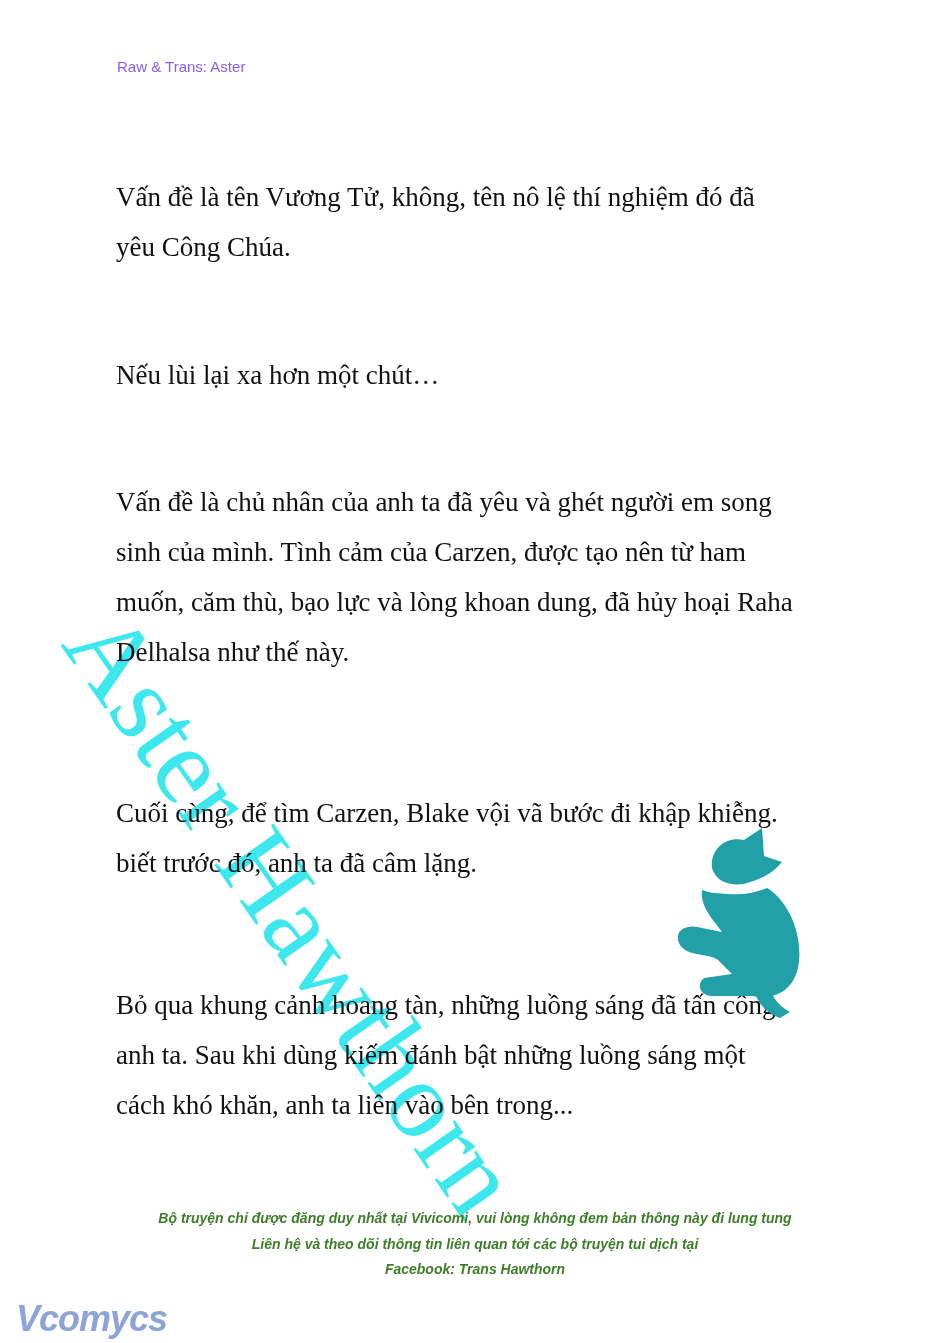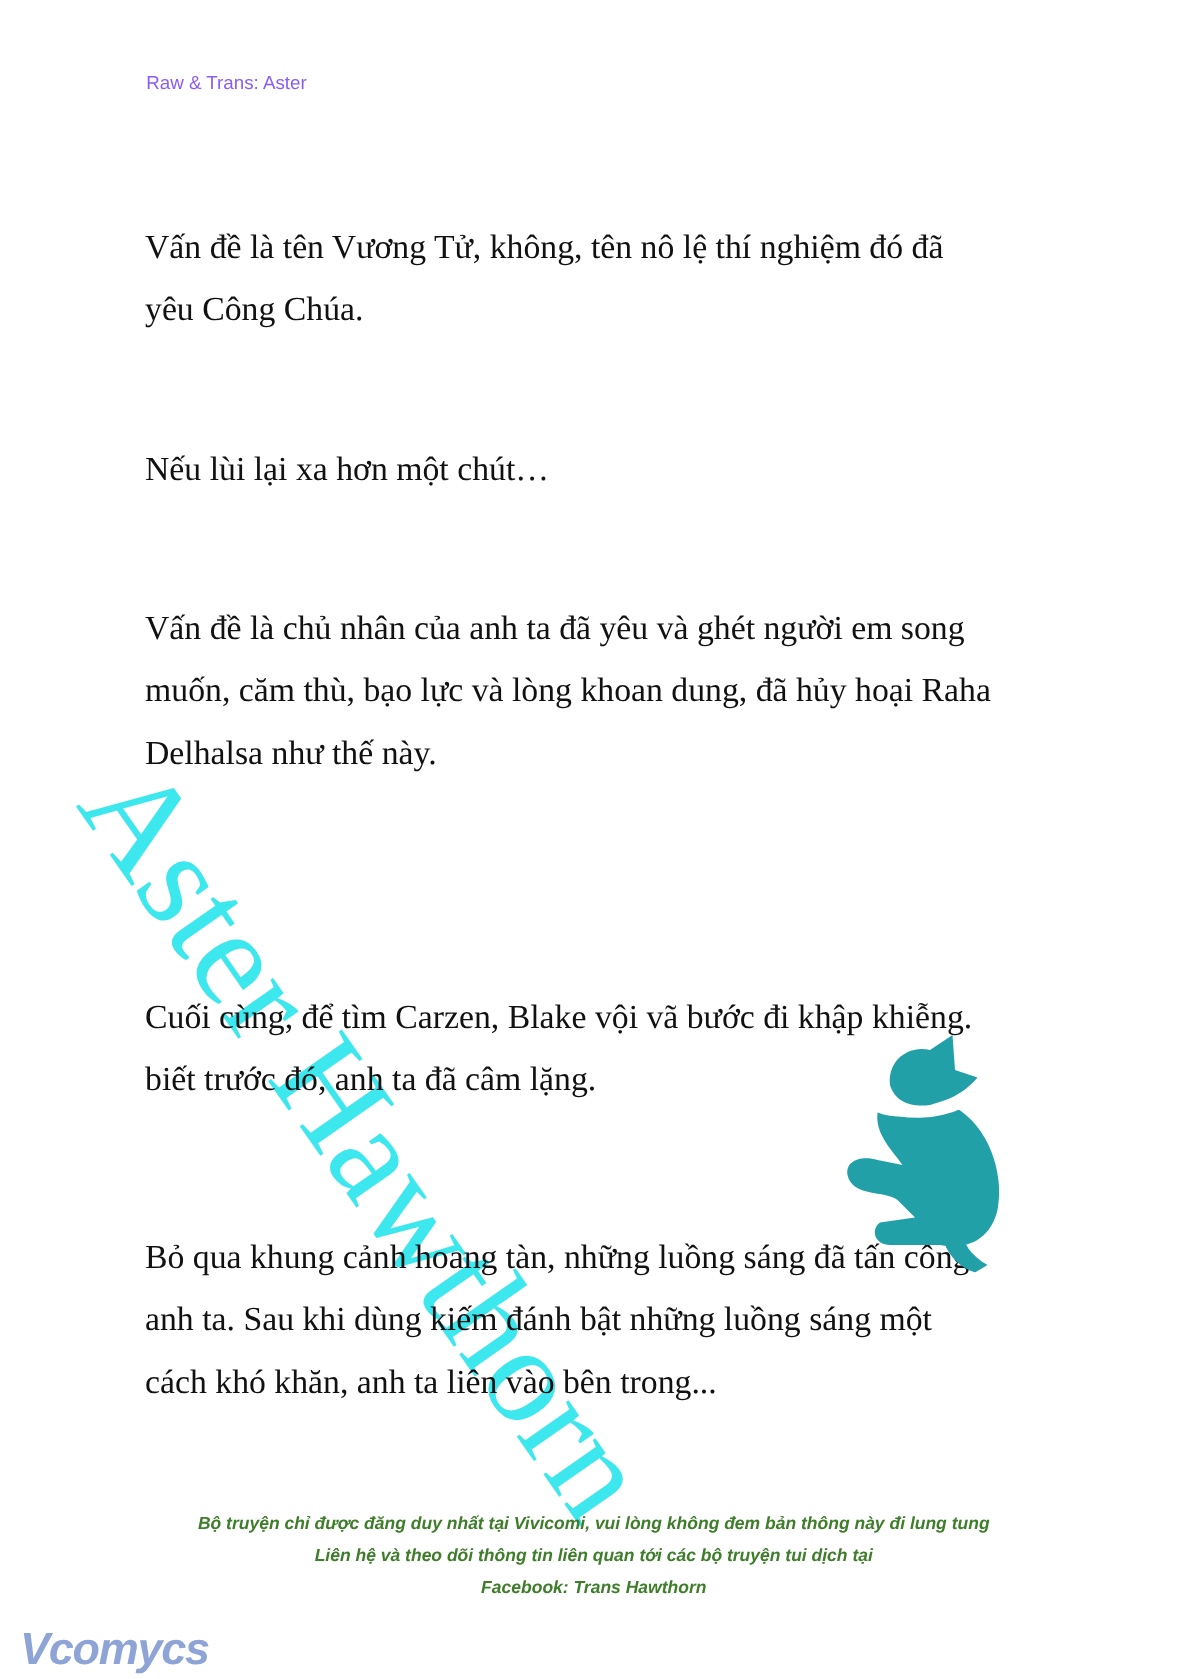--- a/index.html
+++ b/index.html
@@ -45,20 +45,21 @@
   <div>Vấn đề là tên Vương Tử, không, tên nô lệ thí nghiệm đó đã</div>
   <div>yêu Công Chúa.</div>
 </div>
 
 <div class="para" style="top:350px">
   <div>Nếu lùi lại xa hơn một chút…</div>
 </div>
 
 <div class="para" style="top:477px">
   <div>Vấn đề là chủ nhân của anh ta đã yêu và ghét người em song</div>
+  <div>sinh của mình. Tình cảm của Carzen, được tạo nên từ ham</div>
   <div>muốn, căm thù, bạo lực và lòng khoan dung, đã hủy hoại Raha</div>
   <div>Delhalsa như thế này.</div>
 </div>
 
 <div class="para" style="top:788px">
   <div>Cuối cùng, để tìm Carzen, Blake vội vã bước đi khập khiễng.</div>
   <div>biết trước đó, anh ta đã câm lặng.</div>
 </div>
 
 <div class="para" style="top:980px">

